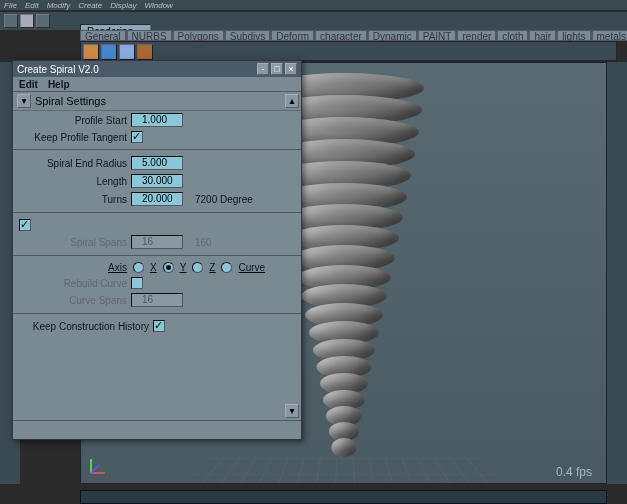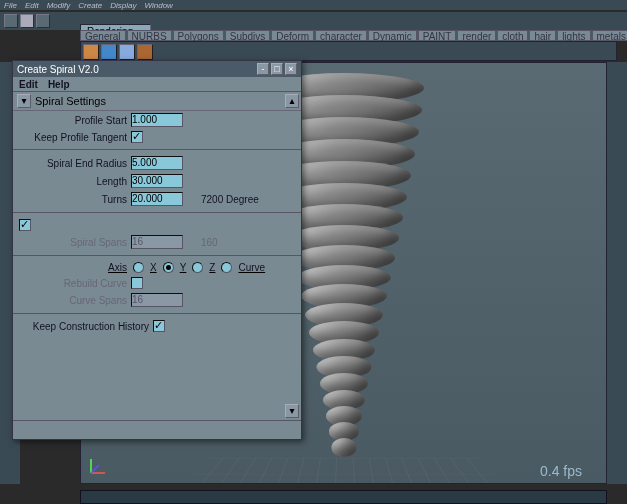--- a/index.html
+++ b/index.html
@@ -22,21 +22,21 @@
 
 .viewport { position: absolute; top: 62px; left: 80px; right: 20px; bottom: 20px; background: linear-gradient(180deg, #5a6a72 0%, #4a5a62 100%); border: 1px solid #223; }
 
 .grid-floor { position: absolute; bottom: 0; left: 50%; transform: translateX(-50%); width: 320px; height: 60px; background: repeating-linear-gradient(90deg, transparent 0 18px, #667 18px 19px), repeating-linear-gradient(0deg, transparent 0 18px, #667 18px 19px); opacity: 0.4; transform-origin: bottom; transform: translateX(-50%) perspective(300px) rotateX(60deg); }
 
 .spiral-shape { position: absolute; top: 10px; left: 50%; transform: translateX(-50%); width: 170px; height: 400px; }
 .coil { position: absolute; left: 50%; transform: translateX(-50%); border-radius: 50%; background: linear-gradient(135deg, #b8b8b8 0%, #888 40%, #555 100%); box-shadow: inset -6px -6px 12px rgba(0,0,0,0.4), inset 4px 4px 8px rgba(255,255,255,0.3); }
 
 .axis-indicator { position: absolute; bottom: 6px; left: 6px; width: 24px; height: 24px; }
 
-.fps { position: absolute; bottom: 4px; right: 24px; color: #9bc; font-size: 14px; }
+.fps { position: absolute; bottom: 4px; right: 14px; color: #9bc; font-size: 12px; }
 
 .timeline { position: absolute; bottom: 0; left: 80px; right: 20px; height: 14px; background: #2a3a45; border: 1px solid #112; }
 
 .dialog { position: absolute; top: 60px; left: 12px; width: 290px; height: 380px; background: #7a8a92; border: 1px solid #334; box-shadow: 2px 2px 6px rgba(0,0,0,0.5); }
 .titlebar { background: #4a5a68; height: 16px; display: flex; align-items: center; padding: 0 4px; color: #fff; font-size: 10px; }
 .titlebar-btns { margin-left: auto; display: flex; gap: 2px; }
 .titlebar-btn { width: 12px; height: 12px; background: #8a98a5; border: 1px outset #aab; font-size: 9px; text-align: center; line-height: 10px; }
 
 .dialog-menu { background: #7a8a92; height: 14px; display: flex; gap: 10px; padding: 0 6px; align-items: center; }
 .dialog-menu span { font-size: 10px; color: #112; font-weight: bold; }
@@ -46,23 +46,23 @@
 .scroll-ind.top { top: 2px; }
 .scroll-ind.bottom { bottom: 2px; }
 
 .section-header { display: flex; align-items: center; gap: 4px; padding: 2px 4px; border-bottom: 1px solid #667; }
 .collapse-btn { width: 14px; height: 14px; background: #8a98a5; border: 1px outset #aab; font-size: 10px; text-align: center; line-height: 12px; }
 .section-title { font-weight: normal; font-size: 11px; color: #000; }
 
 .form-row { display: flex; align-items: center; padding: 2px 6px; gap: 4px; }
 .form-label { width: 108px; text-align: right; font-size: 10px; color: #112; }
 .form-label.disabled { color: #667; }
-.num-input { width: 52px; height: 14px; background: #88c8d8; border: 1px inset #556; padding: 0 0; font-size: 10px; color: #000; }
+.num-input { width: 52px; height: 14px; background: #88c8d8; border: 1px inset #556; padding: 0 10px; font-size: 10px; color: #000; }
 .num-input.disabled { background: #8a98a5; color: #556; }
-.suffix { font-size: 10px; color: #112; margin-left: 14px; }
+.suffix { font-size: 10px; color: #112; margin-left: 8px; }
 
 .chk { width: 12px; height: 12px; background: #88c8d8; border: 1px inset #556; position: relative; }
 .chk.checked::after { content: '✓'; position: absolute; top: -2px; left: 0; font-size: 11px; color: #000; }
 
 .divider { height: 1px; background: #556; margin: 4px 0; }
 
 .radio-row { display: flex; align-items: center; padding: 2px 6px; gap: 6px; text-decoration: underline; }
 .radio { width: 11px; height: 11px; border-radius: 50%; background: #88c8d8; border: 1px inset #556; position: relative; }
 .radio.selected::after { content: ''; position: absolute; top: 2px; left: 2px; width: 5px; height: 5px; background: #000; border-radius: 50%; }
 .radio-label { font-size: 10px; color: #112; }

